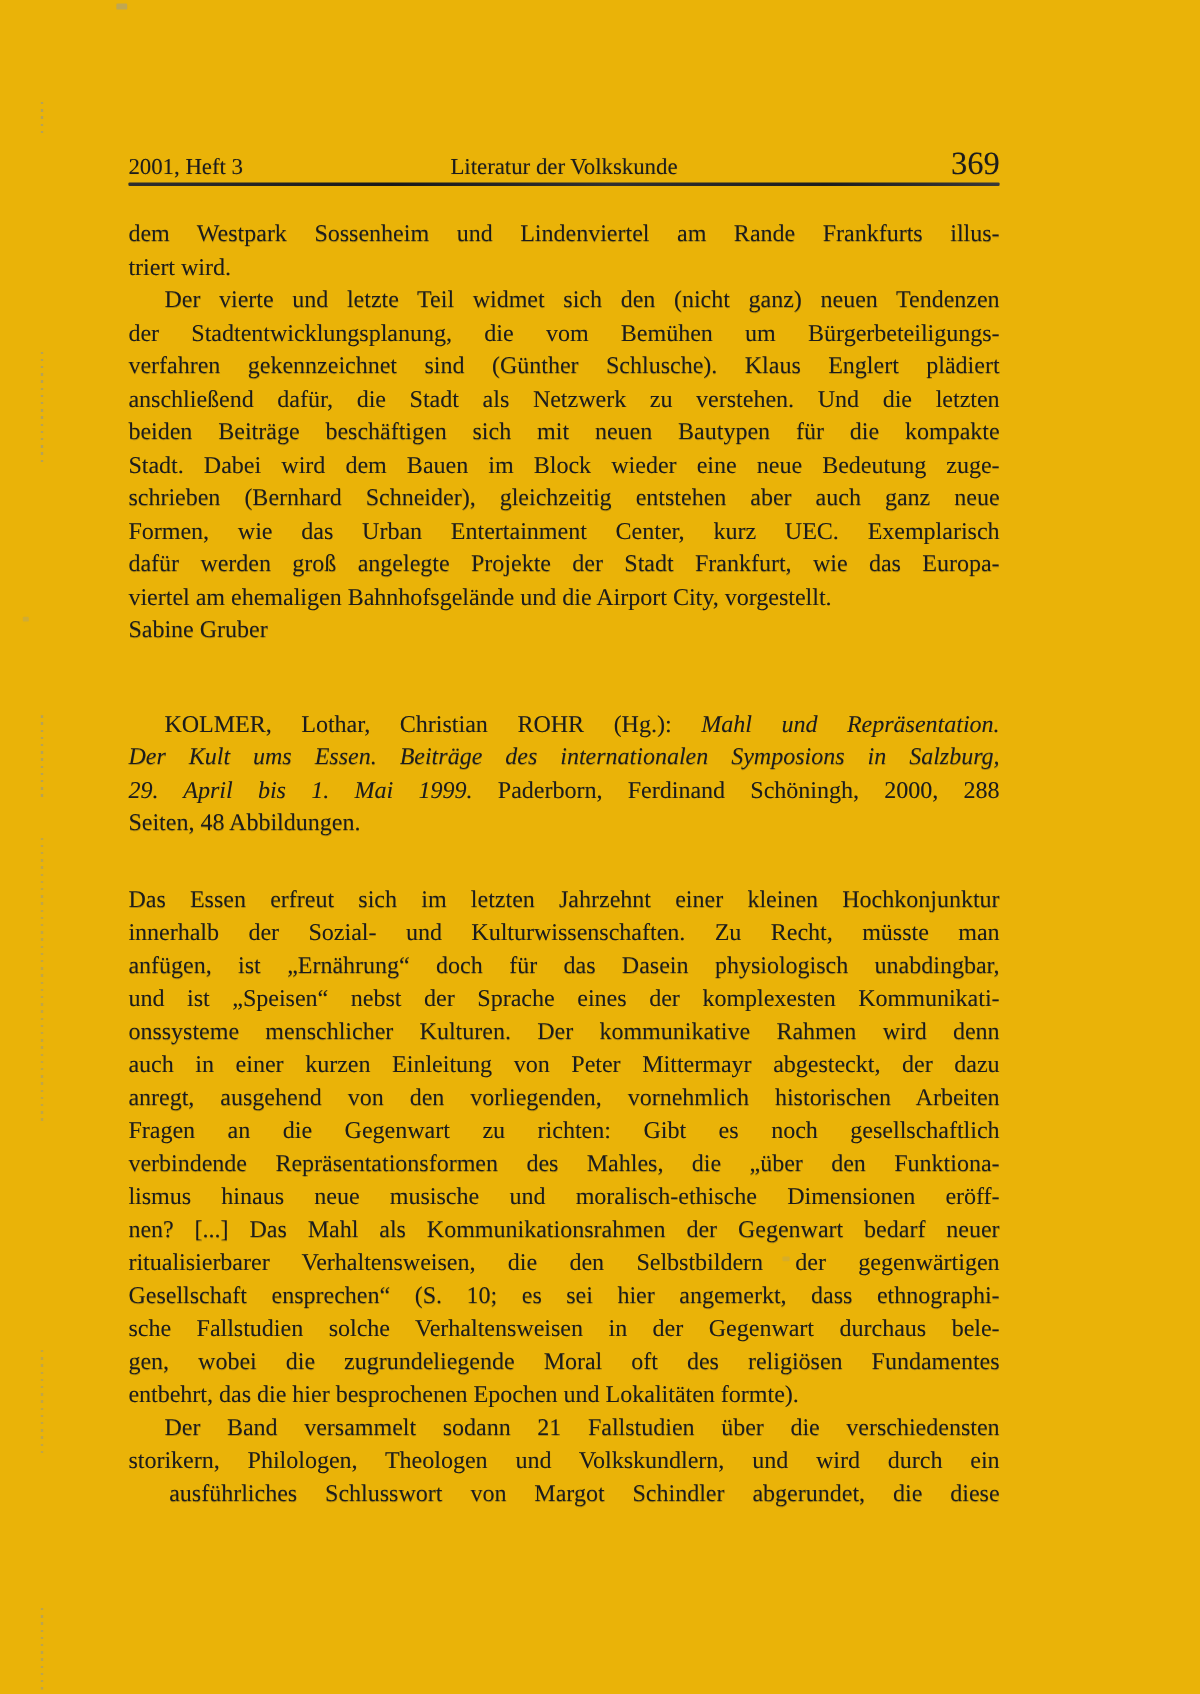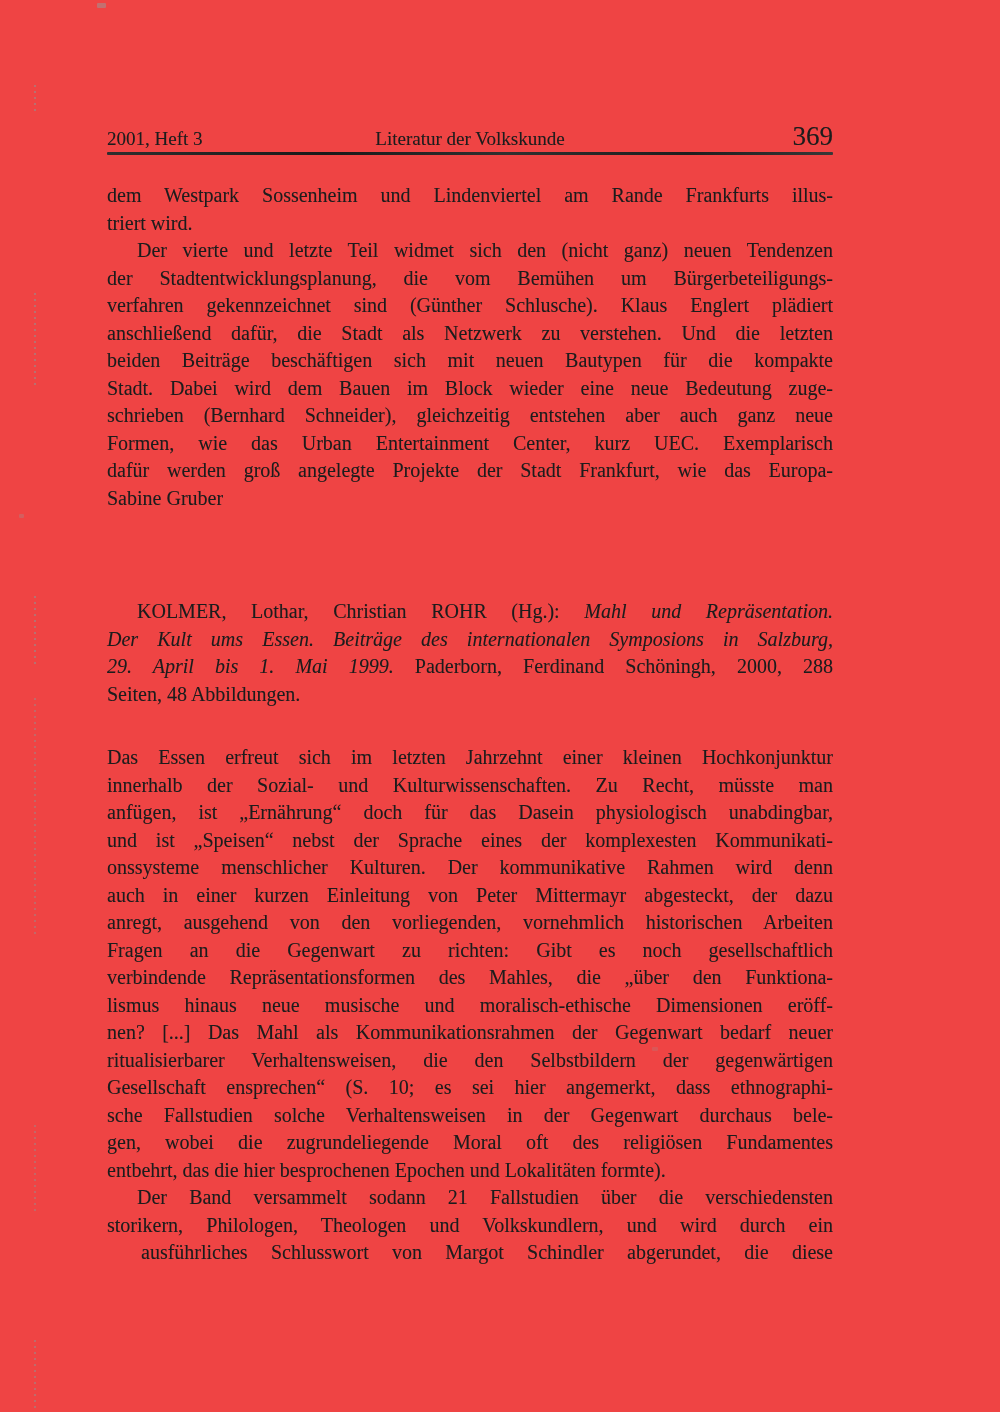--- a/index.html
+++ b/index.html
@@ -1,20 +1,20 @@
 <!DOCTYPE html>
 <html><head>
 <meta charset="utf-8">
 <style>
   html, body { margin: 0; padding: 0; background: #ffffff; }
   .page {
     position: relative;
     width: 1000px;
     height: 1412px;
-    background: #ef4444;
+    background: #eab308;
     overflow: hidden;
     font-family: "Liberation Serif", "DejaVu Serif", serif;
     color: #1c1c1c;
   }
   
   .header {
     position: absolute;
     left: 107px;
     width: 726px;
     top: 121px;
@@ -44,21 +44,21 @@
     line-height: 27.5px;
     text-shadow: 0.2px 0.3px 0.5px rgba(40,40,40,0.3);
   }
   .para { margin: 0; }
   .line { text-align: justify; text-align-last: justify; }
   .line.last { text-align-last: left; }
   .cont .line.last { text-align-last: justify; margin-left: 34px; }
   .indent .line:first-child { text-indent: 30px; }
   .it { font-style: italic; }
   .sig { text-align: right; }
-  .citation { margin-top: 86px; }
+  .citation { margin-top: 51px; }
   .first-body-para { margin-top: 36px; }
   
   .edge-dashes {
     position: absolute;
     left: 34px;
     width: 2px;
     background-image: repeating-linear-gradient(180deg,
       rgba(140,148,148,0.55) 0px, rgba(140,148,148,0.55) 2px,
       rgba(140,148,148,0) 2px, rgba(140,148,148,0) 6px);
   }
@@ -103,20 +103,21 @@
     <div class="para indent">
         <div class="line"><span>Der vierte und letzte Teil widmet sich den (nicht ganz) neuen Tendenzen</span></div>
         <div class="line"><span>der Stadtentwicklungsplanung, die vom Bemühen um Bürgerbeteiligungs-</span></div>
         <div class="line"><span>verfahren gekennzeichnet sind (Günther Schlusche). Klaus Englert plädiert</span></div>
         <div class="line"><span>anschließend dafür, die Stadt als Netzwerk zu verstehen. Und die letzten</span></div>
         <div class="line"><span>beiden Beiträge beschäftigen sich mit neuen Bautypen für die kompakte</span></div>
         <div class="line"><span>Stadt. Dabei wird dem Bauen im Block wieder eine neue Bedeutung zuge-</span></div>
         <div class="line"><span>schrieben (Bernhard Schneider), gleichzeitig entstehen aber auch ganz neue</span></div>
         <div class="line"><span>Formen, wie das Urban Entertainment Center, kurz UEC. Exemplarisch</span></div>
         <div class="line"><span>dafür werden groß angelegte Projekte der Stadt Frankfurt, wie das Europa-</span></div>
+        <div class="line last"><span>viertel am ehemaligen Bahnhofsgelände und die Airport City, vorgestellt.</span></div>
       </div>
     <div class="line sig last">Sabine Gruber</div>
     <div class="para citation indent">
         <div class="line"><span>KOLMER, Lothar, Christian ROHR (Hg.): </span><span class="it">Mahl und Repräsentation.</span></div>
         <div class="line"><span class="it">Der Kult ums Essen. Beiträge des internationalen Symposions in Salzburg,</span></div>
         <div class="line"><span class="it">29. April bis 1. Mai 1999.</span><span> Paderborn, Ferdinand Schöningh, 2000, 288</span></div>
         <div class="line last"><span>Seiten, 48 Abbildungen.</span></div>
       </div>
     <div class="para first-body-para">
         <div class="line"><span>Das Essen erfreut sich im letzten Jahrzehnt einer kleinen Hochkonjunktur</span></div>

